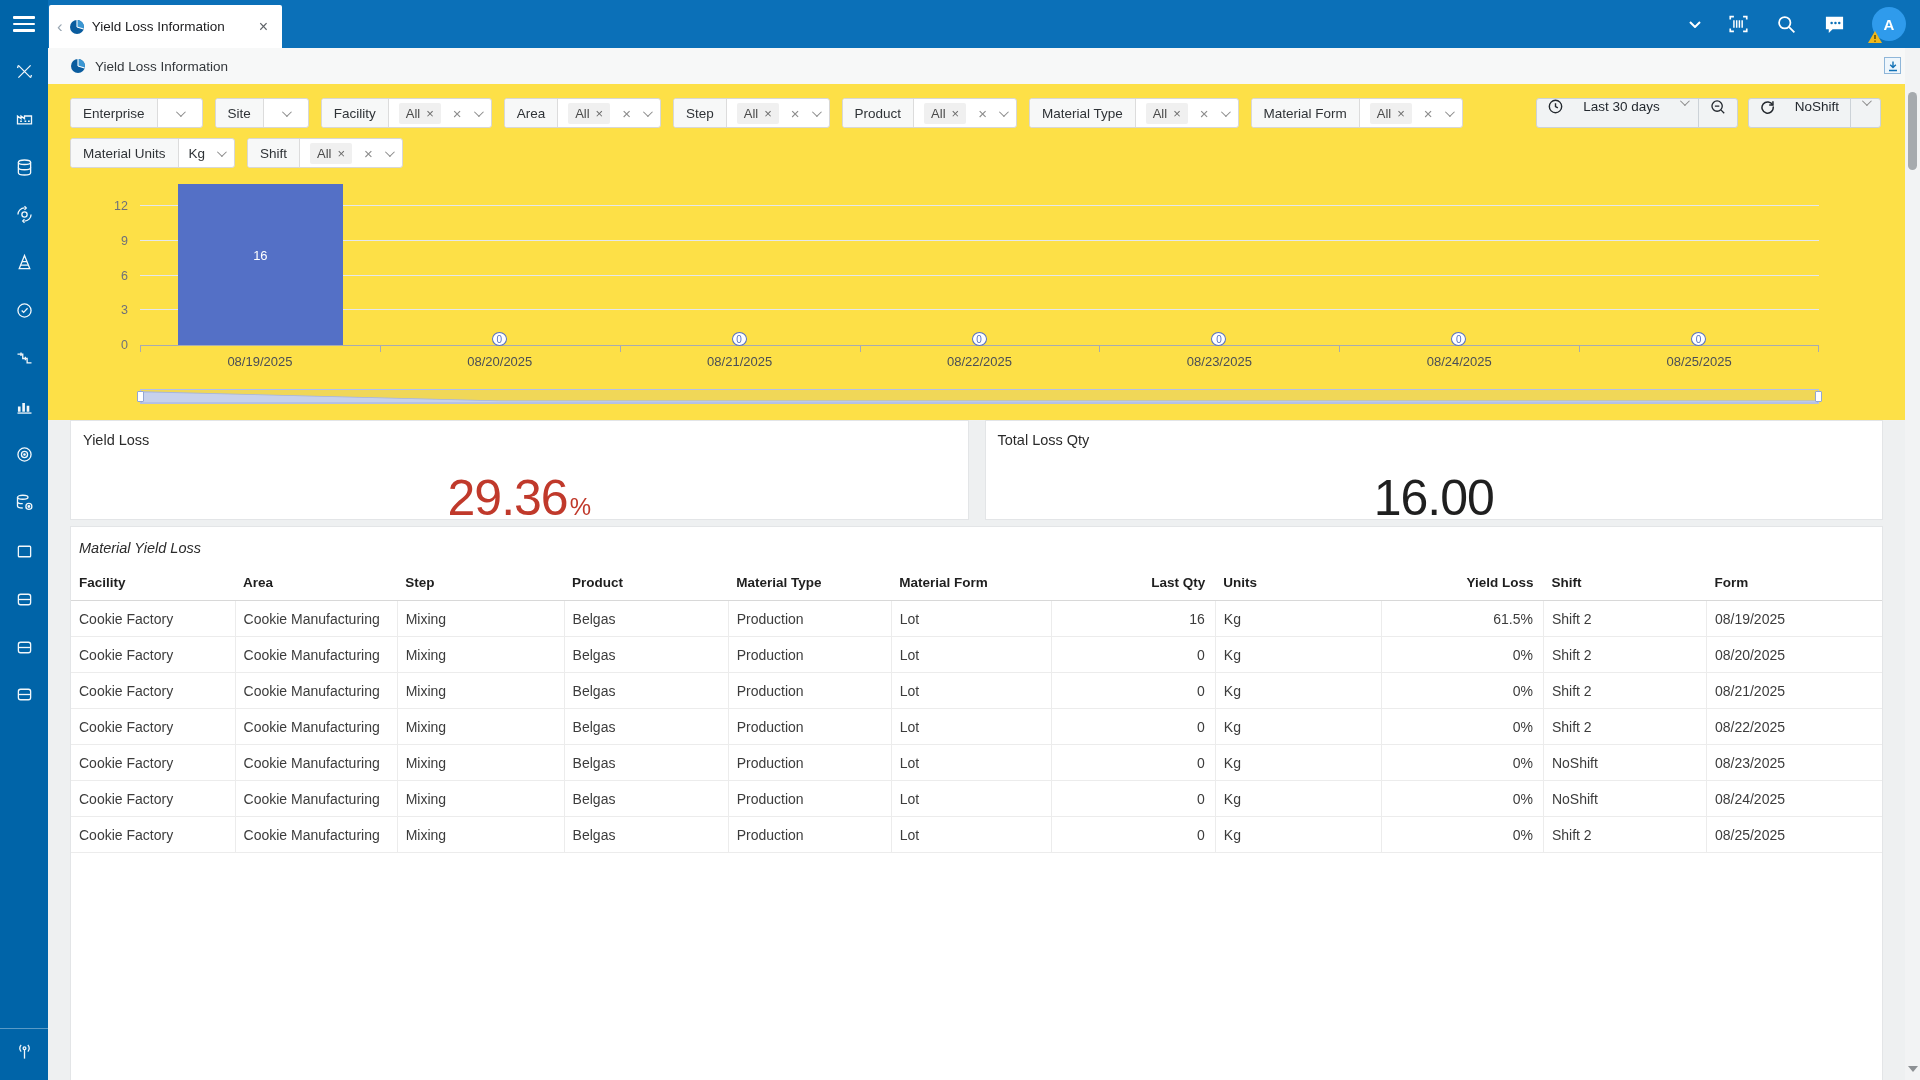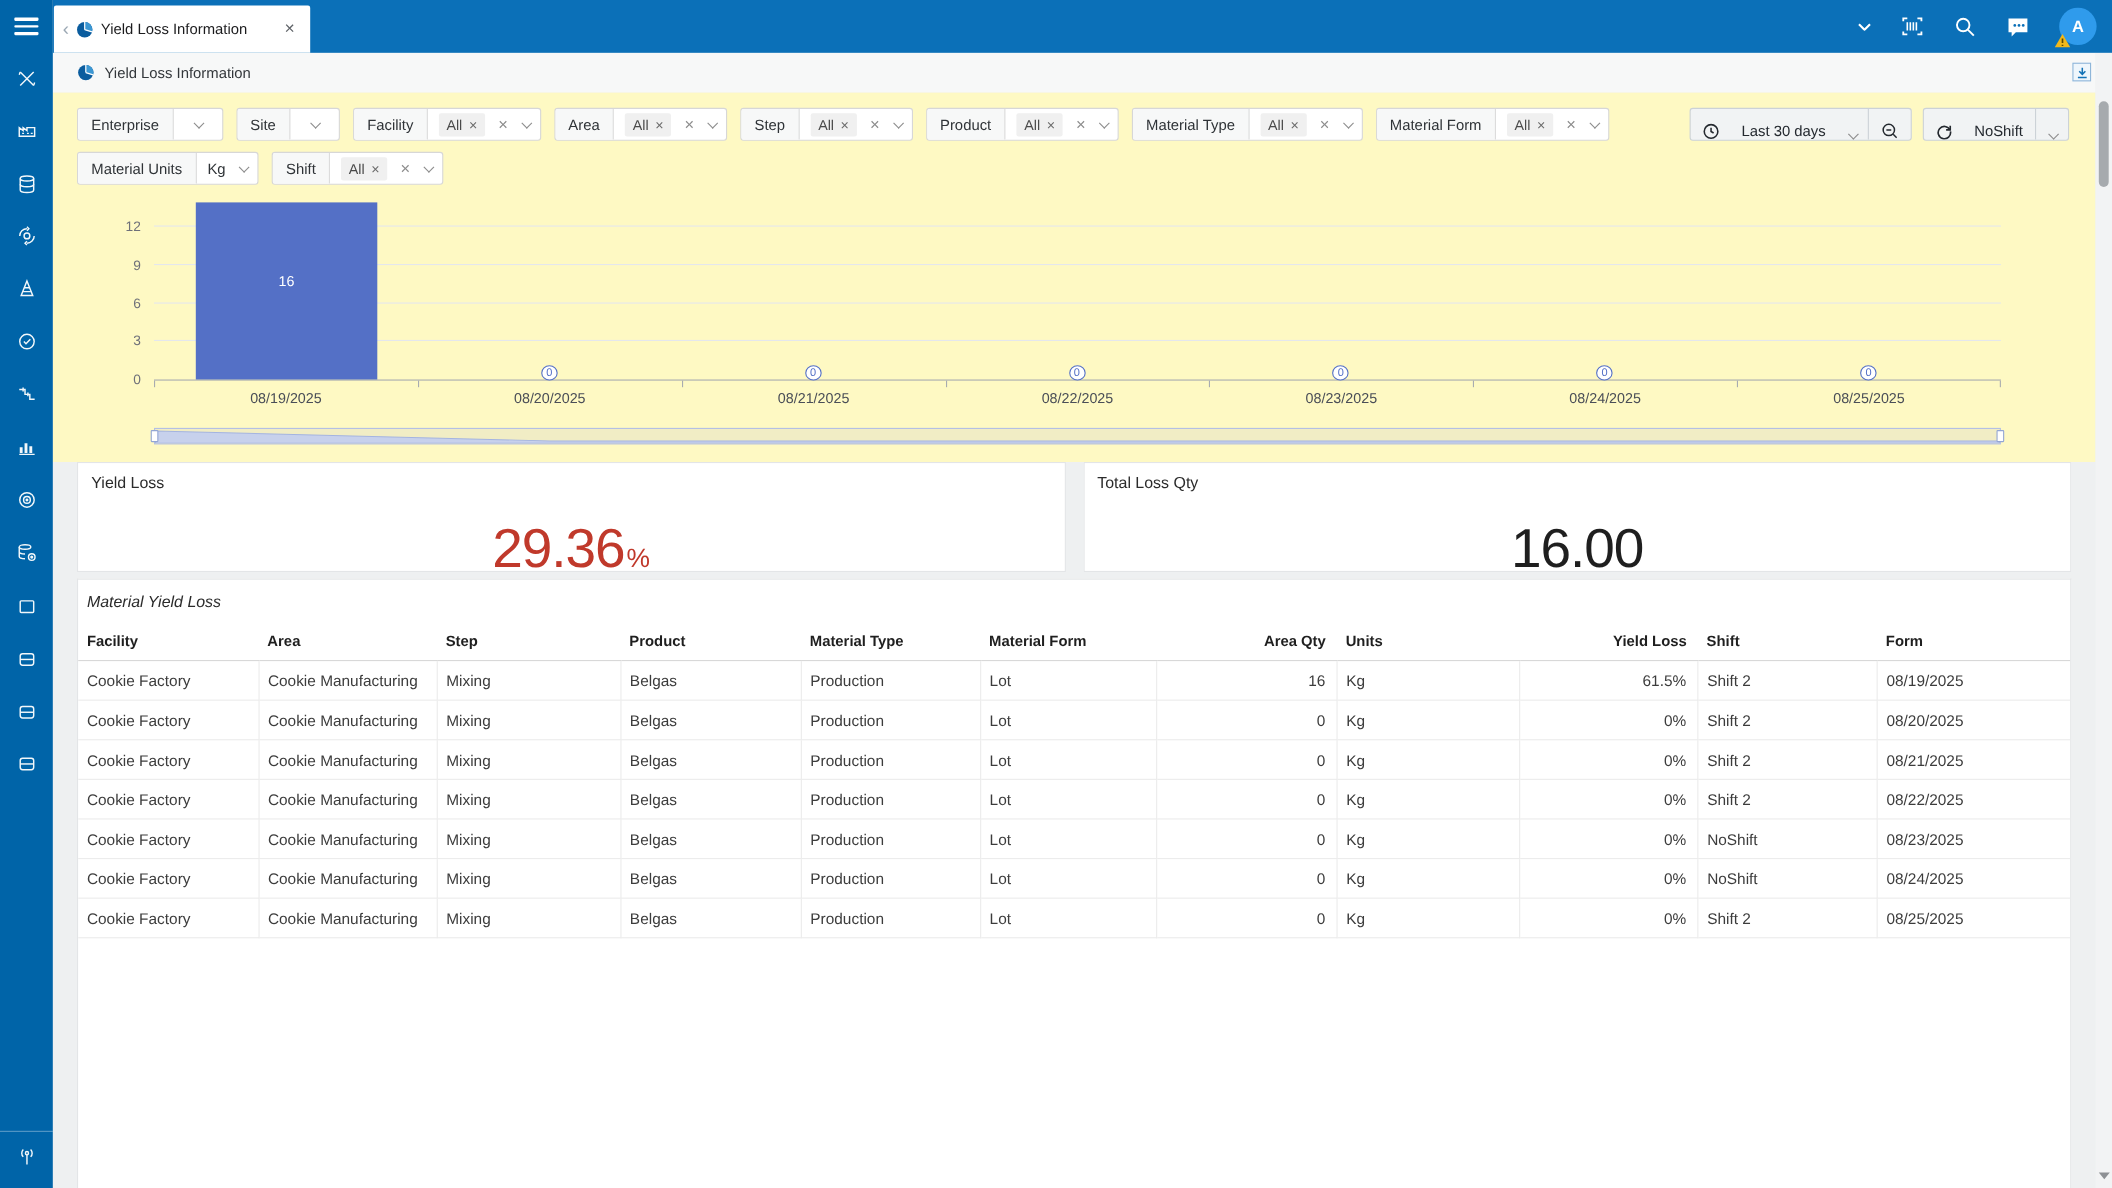--- a/index.html
+++ b/index.html
@@ -30,36 +30,36 @@
   .crumbrow { position:fixed; left:48px; top:48px; right:15px; height:36px; background:#f7f8f8; z-index:10;
               display:flex; align-items:center; padding-left:22px; }
   .crumb-title { font-size:13.5px; color:#33373b; margin-left:9px; }
   .panel-dl { position:absolute; right:4px; top:9px; width:17px; height:17px; border:1px solid #8fb6d9; background:#eef6fc;
               display:flex; align-items:center; justify-content:center; }
 
   
   .main { position:fixed; left:48px; top:84px; right:15px; bottom:0; background:#eef0f1; display:flex; flex-direction:column; }
 
   
-  .card-top { background:#fef9c3; height:336px; padding:14px 22px 18px 22px; position:relative; flex:none; }
+  .card-top { background:#fde047; height:336px; padding:14px 22px 18px 22px; position:relative; flex:none; }
   .filters { width:1480px; }
   .frow { display:flex; gap:12px; margin-bottom:10px; flex-wrap:wrap; }
   .fgroup { display:inline-flex; height:30px; border:1px solid #d7d7d7; border-radius:3px; background:#fff; align-items:stretch; overflow:hidden; }
   .flabel { display:flex; align-items:center; padding:0 12px; background:#f7f8f8; border-right:1px solid #dcdcdc; font-size:13.5px; color:#2f3337; white-space:nowrap; }
   .fvalue { display:flex; align-items:center; padding:0 10px; gap:12px; }
   .chip { display:inline-flex; align-items:center; gap:6px; background:#f0f0f0; border-radius:2px; padding:3px 7px; font-size:13px; color:#4a4a4a; cursor:pointer; }
   .chip .x { color:#6b6b6b; font-size:13px; line-height:1; }
   .fclear { color:#8c8c8c; font-size:15px; line-height:1; cursor:pointer; }
   .chev { width:7px; height:7px; border-right:1.6px solid #8c8c8c; border-bottom:1.6px solid #8c8c8c; transform:rotate(45deg) translateY(-2px); cursor:pointer; }
   .fval-text { font-size:13.5px; color:#2f3337; }
 
   
   .toolbar { position:absolute; right:24px; top:14px; display:flex; gap:10px; }
   .btn-group { display:flex; height:30px; border:1px solid #ccd2d7; border-radius:3px; background:#f1f3f4; align-items:stretch; overflow:hidden; }
-  .btn { display:flex; align-items:flex-end; gap:20px; padding:0 11px; font-size:13.5px; color:#24292f; cursor:pointer; }
+  .btn { display:flex; align-items:flex-start; gap:20px; padding:0 11px; font-size:13.5px; color:#24292f; cursor:pointer; }
   .btn + .btn { border-left:1px solid #ccd2d7; }
   .btn svg { display:block; }
 
   
   .chart { margin-top:16px; margin-right:2px; position:relative; }
   .plot { margin-left:70px; margin-right:62px; height:162px; position:relative; border-bottom:1px solid #a8abb0; }
   .grid { position:absolute; left:0; right:0; height:1px; background:#e4e7ed; }
   .ytick { position:absolute; left:-56px; width:44px; text-align:right; font-size:12.5px; color:#6e7079; }
   .bar { position:absolute; left:2.26%; width:9.82%; top:0; bottom:0; background:#5470c6; }
   .bar-label { position:absolute; top:64px; left:0; width:100%; text-align:center; color:#fff; font-size:13px; }
@@ -484,21 +484,21 @@
           <col style="width:9.69%">
       </colgroup>
       <thead>
         <tr>
           <th>Facility</th>
           <th>Area</th>
           <th>Step</th>
           <th>Product</th>
           <th>Material Type</th>
           <th>Material Form</th>
-          <th class="num">Area Qty</th>
+          <th class="num">Last Qty</th>
           <th>Units</th>
           <th class="num">Yield Loss</th>
           <th>Shift</th>
           <th>Form</th>
         </tr>
       </thead>
       <tbody>
         <tr>
           <td>Cookie Factory</td>
             <td>Cookie Manufacturing</td>

